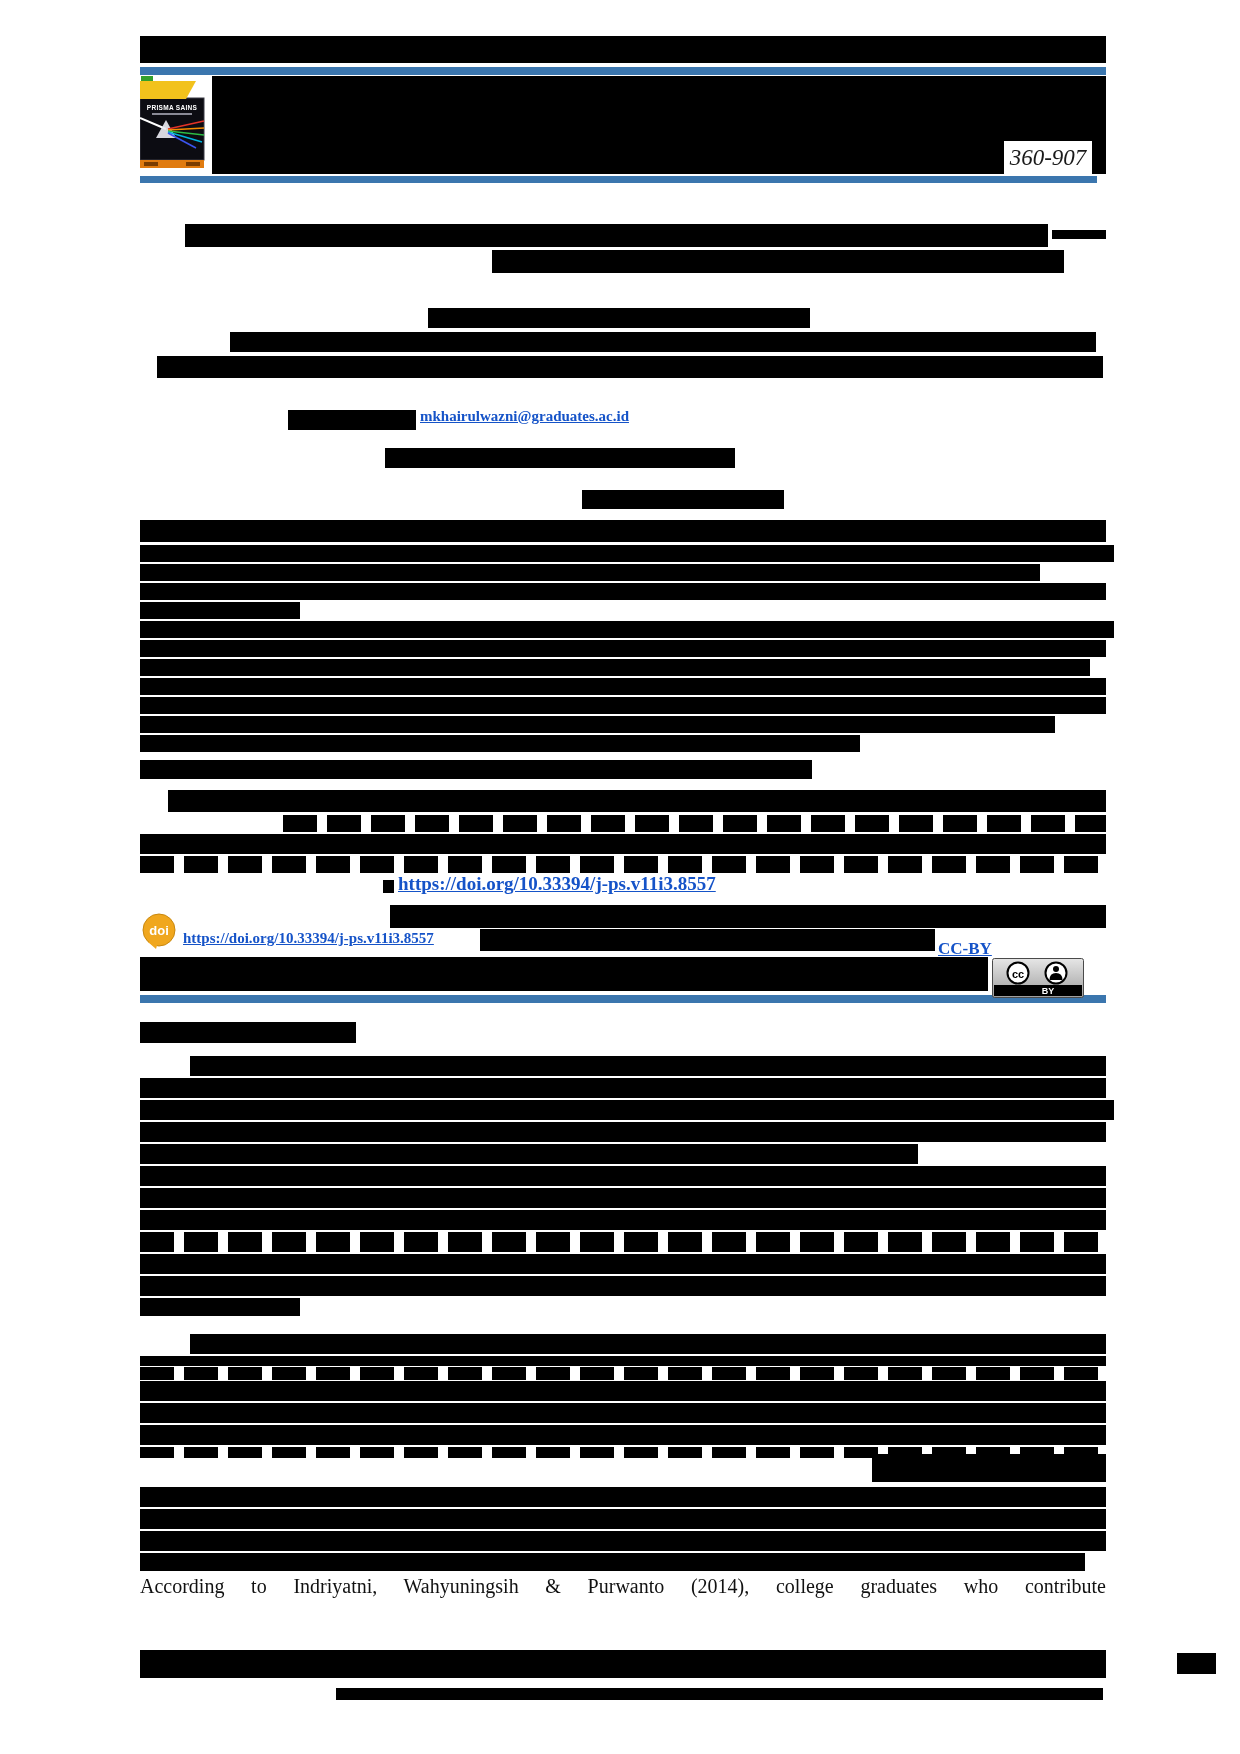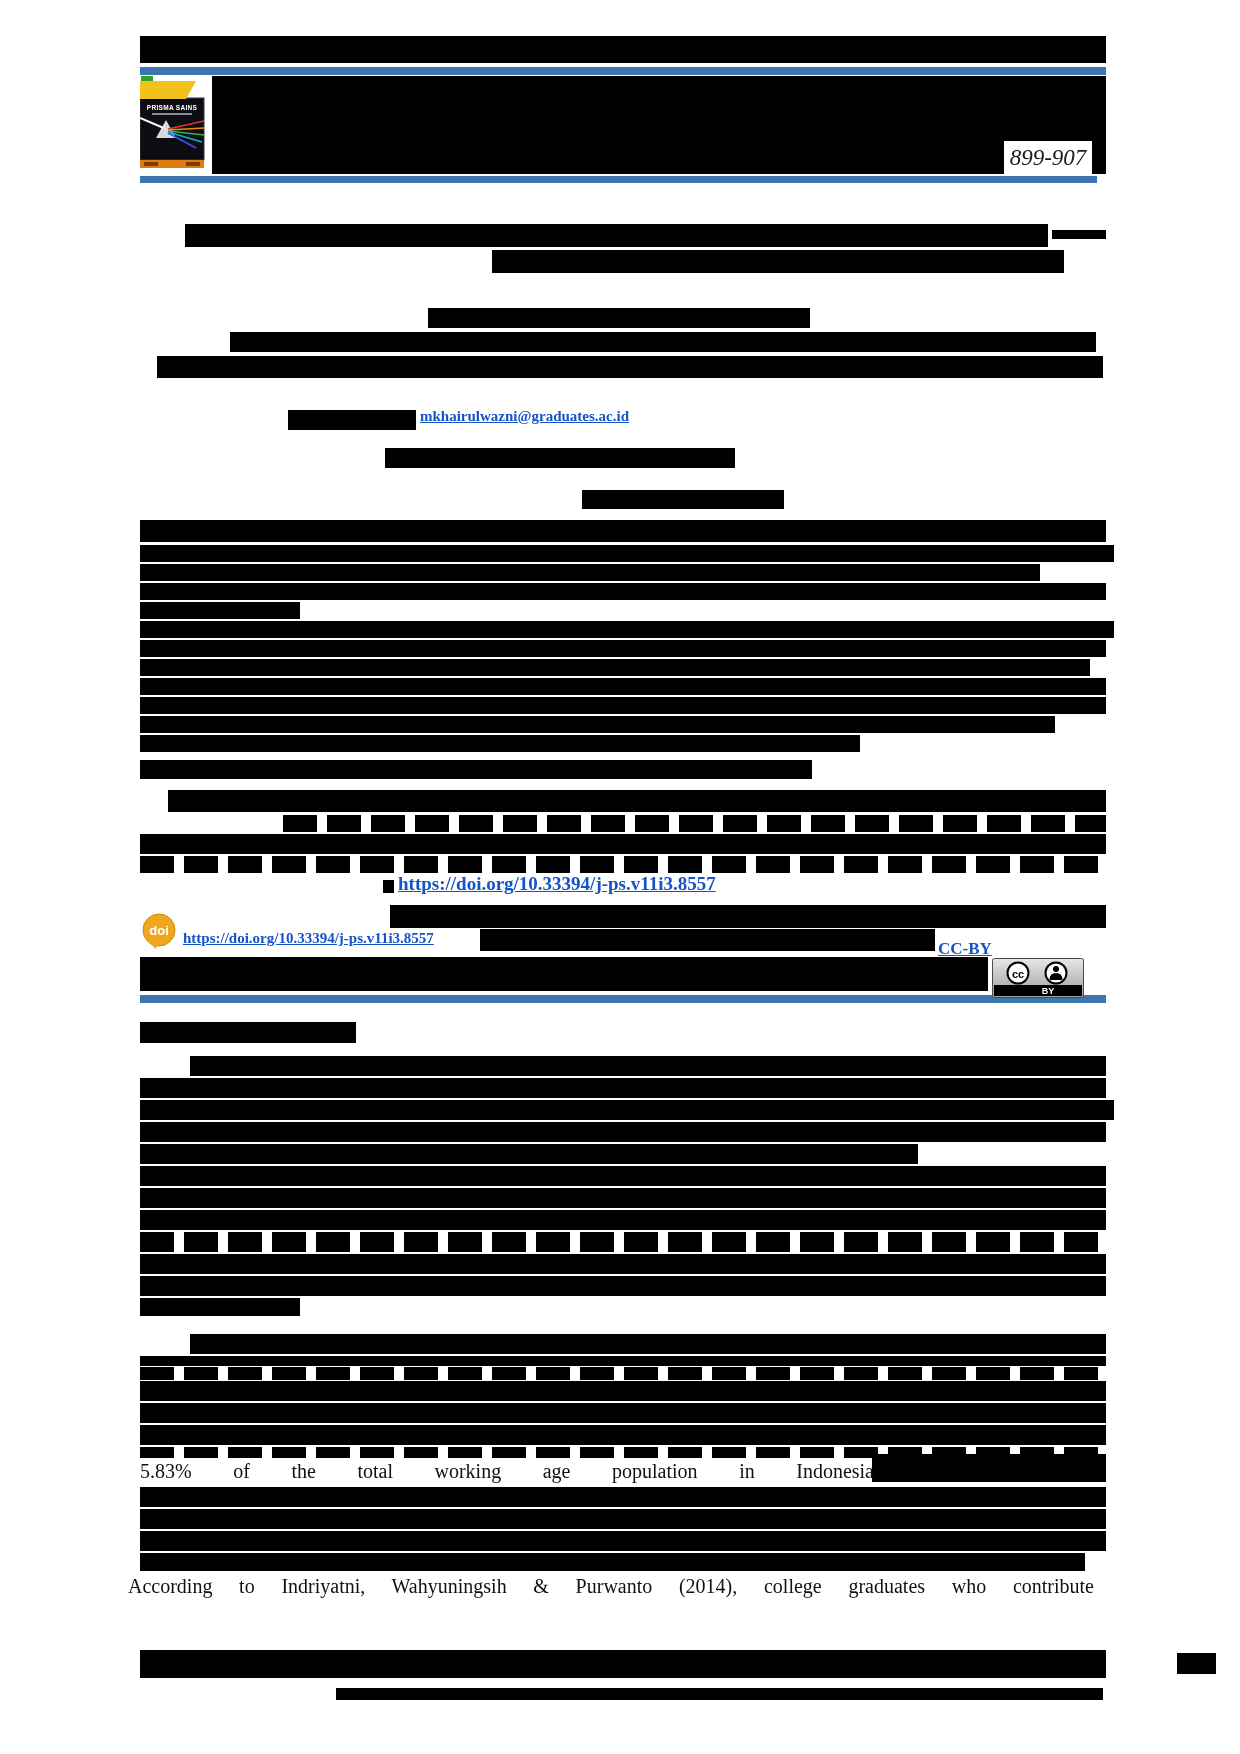--- a/index.html
+++ b/index.html
@@ -122,21 +122,21 @@
       <line x1="28" y1="55" x2="64" y2="59" stroke="#2dbb44" stroke-width="1.6"></line>
       <line x1="28" y1="56" x2="62" y2="66" stroke="#00b6e0" stroke-width="1.6"></line>
       <line x1="28" y1="57" x2="56" y2="72" stroke="#3b55f0" stroke-width="1.6"></line>
       <rect x="0" y="84" width="64" height="8" fill="#e07b10"></rect>
       <rect x="4" y="86" width="14" height="4" fill="#7a3c00"></rect>
       <rect x="46" y="86" width="14" height="4" fill="#7a3c00"></rect>
     </svg>
   </div>
 
   <div class="pages-box">
-    <span>899-907</span>
+    <span>360-907</span>
   </div>
 
   <div class="email-line" style="left:420px;top:408px;">
     <a class="doc-link">mkhairulwazni@graduates.ac.id</a>
   </div>
 
   <div class="doi1-line" style="left:398px;top:873px;">
     <a class="doc-link">https://doi.org/10.33394/j-ps.v11i3.8557</a>
   </div>
 
@@ -166,16 +166,15 @@
       <circle cx="26" cy="15" r="10.5" fill="#ffffff" stroke="#000000" stroke-width="2"></circle>
       <text x="26" y="19.5" font-size="11" font-weight="bold" fill="#000000" text-anchor="middle">cc</text>
       <circle cx="64" cy="15" r="10.5" fill="#ffffff" stroke="#000000" stroke-width="2"></circle>
       <circle cx="64" cy="11" r="3" fill="#000000"></circle>
       <path d="M57.5,22 q0,-7 6.5,-7 q6.5,0 6.5,7 z" fill="#000000"></path>
       <rect x="2" y="27" width="88" height="11" fill="#000000"></rect>
       <text x="56" y="36" font-size="9" font-weight="bold" fill="#ffffff" text-anchor="middle">BY</text>
     </svg>
   </div>
 
-  <div class="body-line" style="left:140px;top:1457px;width:734px;">5.83% of the total working age population in Indonesia</div>
-  <div class="body-line" style="left:128px;top:1572px;width:966px;">According to Indriyatni, Wahyuningsih &amp; Purwanto (2014), college graduates who contribute</div>
+  <div class="body-line" style="left:140px;top:1572px;width:966px;">According to Indriyatni, Wahyuningsih &amp; Purwanto (2014), college graduates who contribute</div>
 
 </div>
 
 </body></html>

